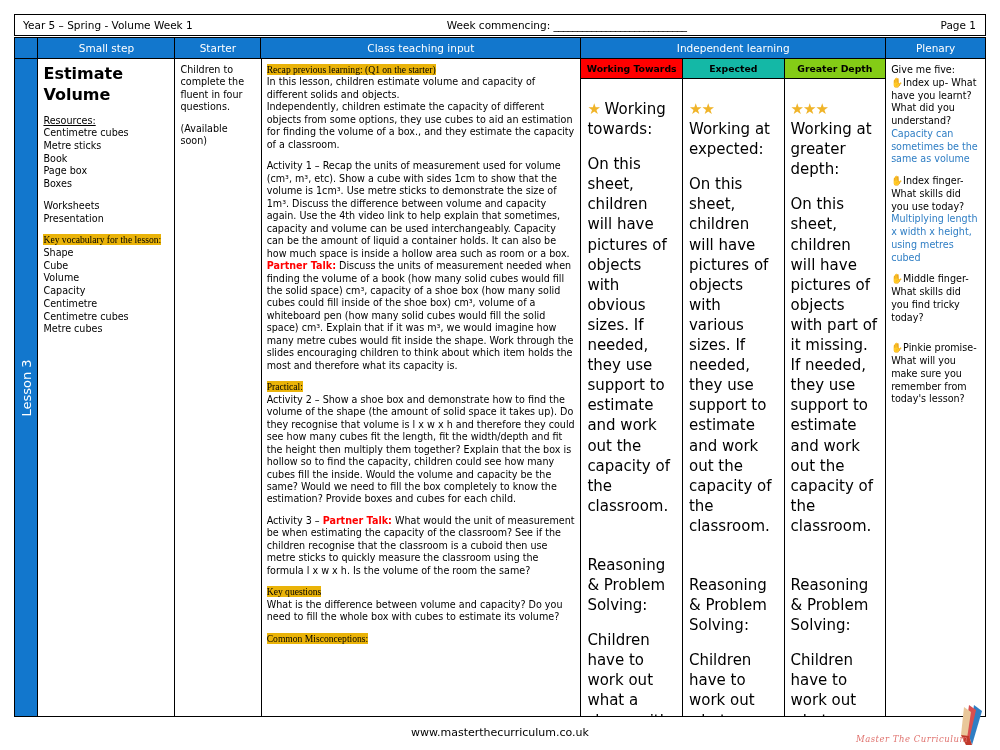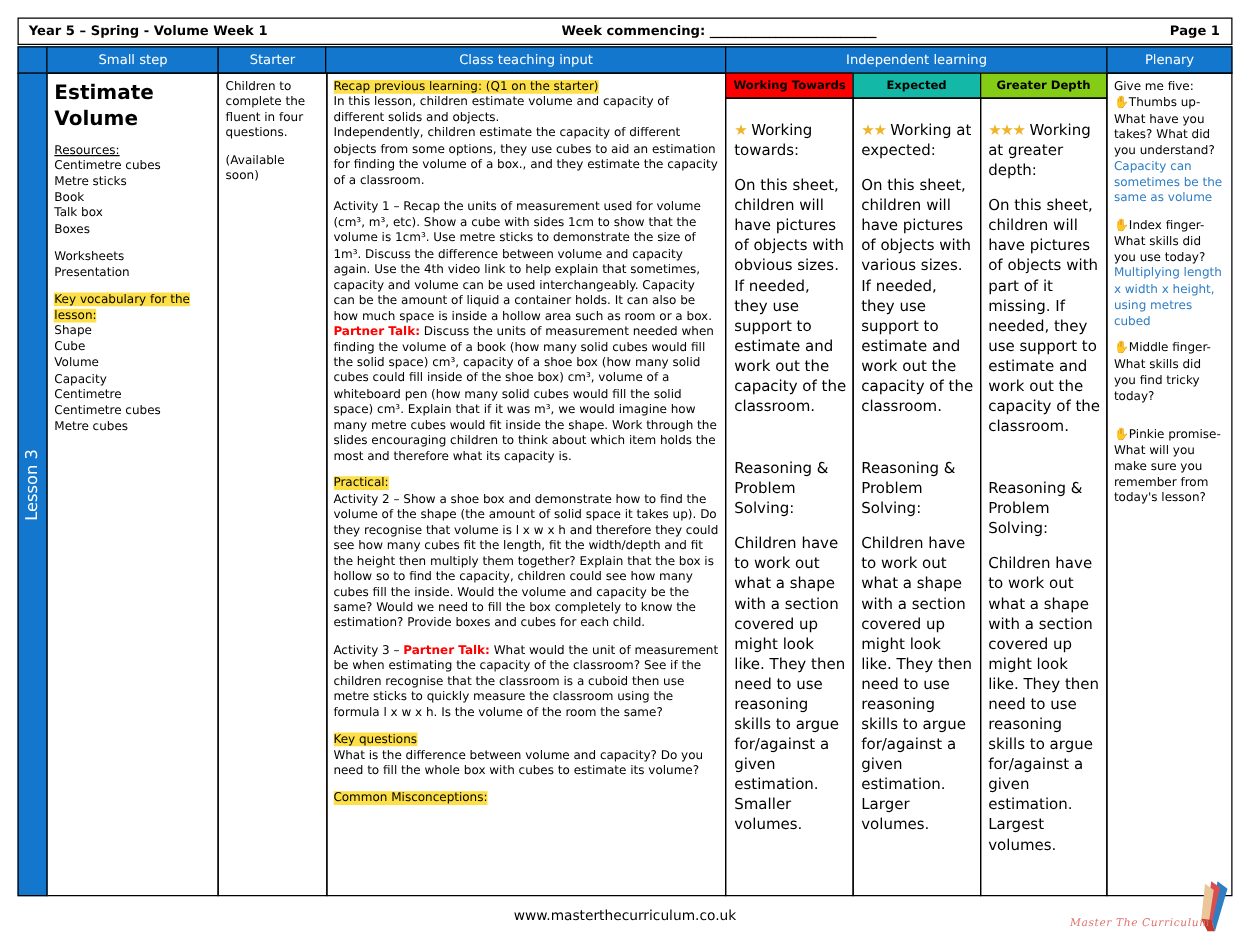--- a/index.html
+++ b/index.html
@@ -19,21 +19,20 @@
   
   .metabar {
     position: absolute;
     left: 14px; top: 14px;
     width: 972px; height: 22px;
     border: 1px solid #000;
     display: flex;
     align-items: center;
     font-size: 10.5px;
     color: #000;
-    font-weight: bold;
   }
   .meta-left  { padding-left: 8px; white-space: nowrap; }
   .meta-mid   { flex: 1; text-align: center; white-space: nowrap; }
   .meta-right { padding-right: 9px; white-space: nowrap; }
   .rule { letter-spacing: -0.5px; }
 
   
   .table {
     position: absolute;
     left: 14px; top: 37px;
@@ -89,21 +88,21 @@
     transform: translate(-50%,-50%) rotate(-90deg);
     white-space: nowrap;
     color: #ffffff;
     font-size: 13px;
   }
 
   
   .sstitle { font-weight: bold; font-size: 16px; margin-bottom: 9px; }
   .uline { text-decoration: underline; }
   .blank { height: 9px; }
-  .hl { background: #fde047; color: #000; }
+  .hl { background: #eab308; color: #000; font-family: Liberation Serif, serif; }
   .lst div { line-height: 1.33; }
 
   
   .ti p { margin: 0 0 0 0; }
   .ti .gap { height: 9px; }
   .red { color: #ff0000; font-weight: bold; }
 
   
   .ilwrap { display: flex; flex-direction: column; width: 313px; margin-left: -1px; margin-top: -1px; }
   .ilhdrs { display: flex; height: 21px; }
@@ -119,21 +118,21 @@
   .ilh-wt { background: #ff0000; }
   .ilh-ex { background: #14b8a6; }
   .ilh-gd { background: #84cc16; }
   .ilbodies { display: flex; flex: 1; min-height: 0; }
   .ilbody {
     flex: 1;
     border: 1px solid #000;
     margin-left: -1px;
     margin-top: -1px;
     padding: 5px 5px 4px 6px;
-    font-size: 12px;
+    font-size: 15px;
     line-height: 1.34;
     overflow: hidden;
   }
   .ilbody:first-child { margin-left: 0; }
   .star { color: #f0b429; letter-spacing: -1px; }
 
   
   .plen { font-size: 9.6px; line-height: 1.33; }
   .blue { color: #2f7ec4; }
   .hand { color: #b5793f; }
@@ -195,21 +194,21 @@
         <div class="tabtext">Lesson 3</div>
       </div>
 
       <div class="cell c-step">
         <div class="sstitle">Estimate Volume</div>
         <div class="uline">Resources:</div>
         <div class="lst">
           <div>Centimetre cubes</div>
           <div>Metre sticks</div>
           <div>Book</div>
-          <div>Talk box</div>
+          <div>Page box</div>
           <div>Boxes</div>
         </div>
         <div class="blank"></div>
         <div class="lst">
           <div>Worksheets</div>
           <div>Presentation</div>
         </div>
         <div class="blank"></div>
         <div><span class="hl">Key vocabulary for the lesson:</span></div>
         <div class="lst">
@@ -296,21 +295,21 @@
             <p>Children have to work out what a shape with a section covered up might look like. They then need to use reasoning skills to argue for/against a given estimation. Largest volumes.</p>
           </div>
 
         </div>
       </div>
 
       <div class="cell c-plen plen">
         <div>Give me five:</div>
 
         <div>
-          <span class="hand">✋</span><span>Thumbs up- What have you takes? What did you understand?</span>
+          <span class="hand">✋</span><span>Index up- What have you learnt? What did you understand?</span>
           <span class="blue">Capacity can sometimes be the same as volume</span>
         </div>
         <div class="gap"></div>
 
         <div>
           <span class="hand">✋</span><span>Index finger- What skills did you use today?</span>
           <span class="blue">Multiplying length x width x height, using metres cubed</span>
         </div>
         <div class="gap"></div>
 

